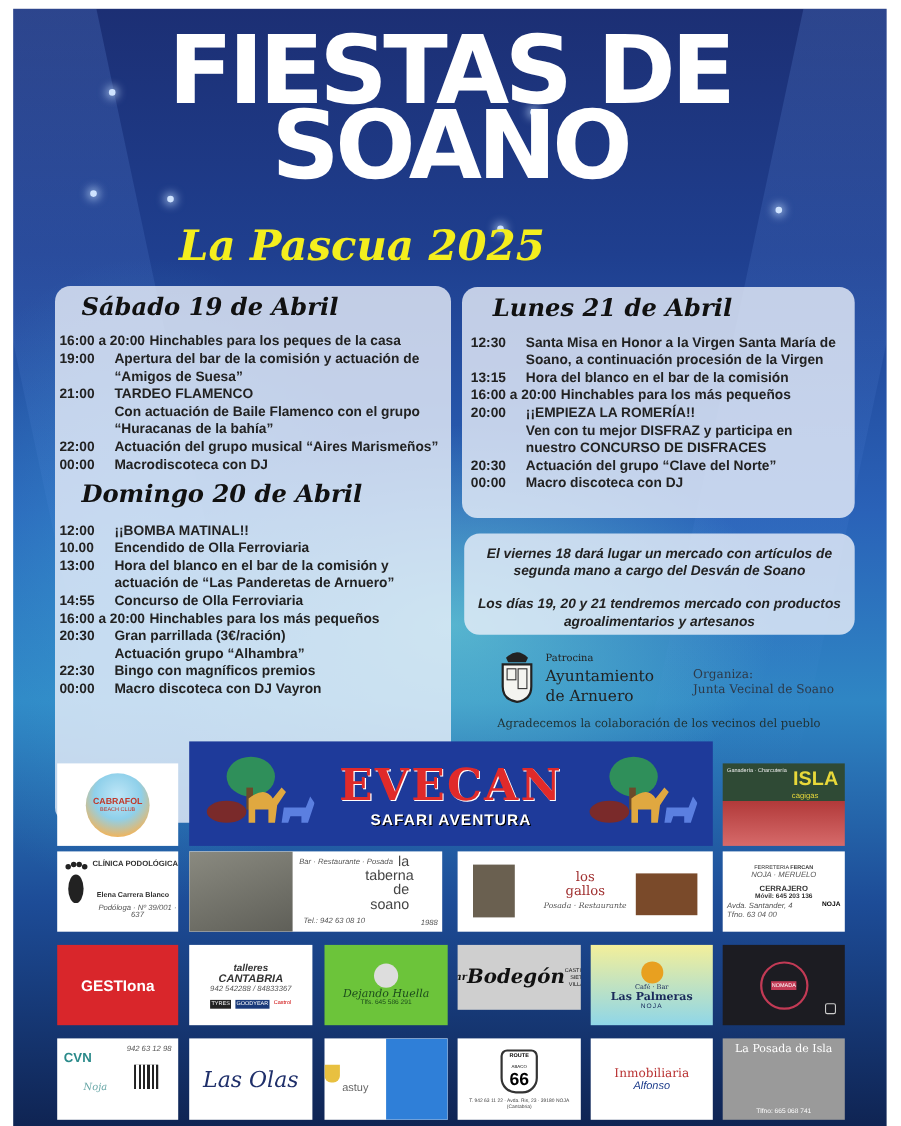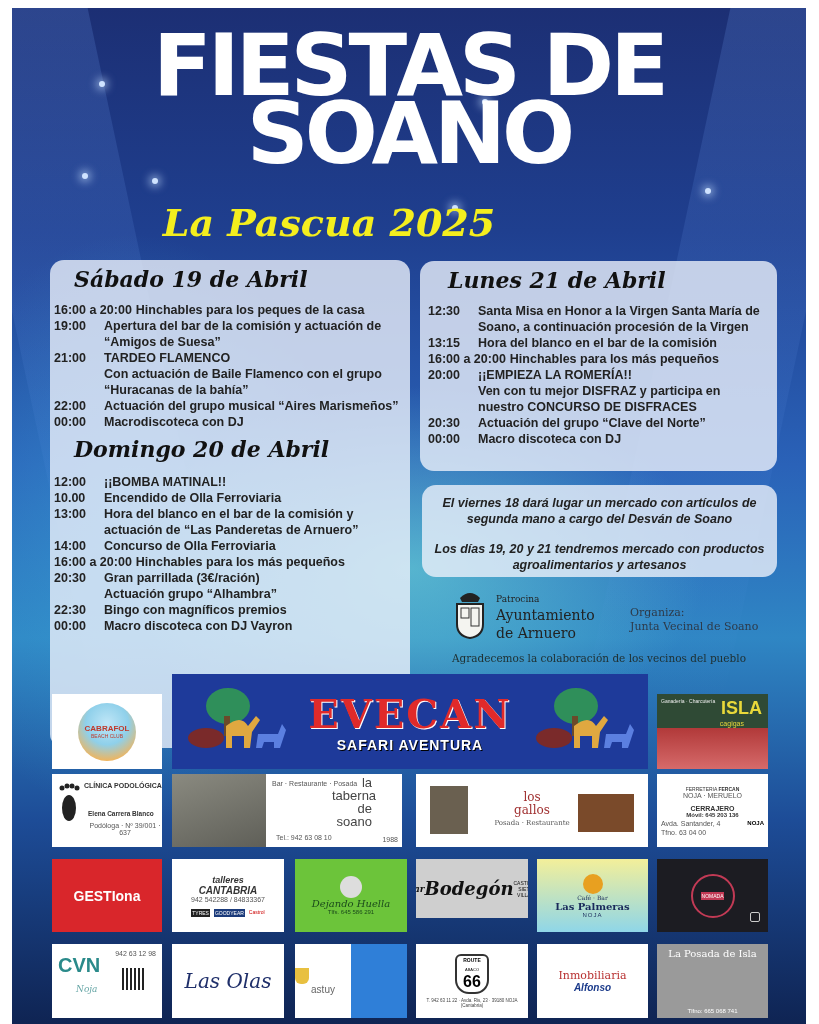--- a/index.html
+++ b/index.html
@@ -18,21 +18,21 @@
   .t2{top:82px;font-size:86px;}
   .sub{position:absolute;top:192px;left:0;width:634px;text-align:center;color:#f4ee1e;font-family:"DejaVu Serif",serif;font-weight:bold;font-style:italic;font-size:38px;}
   .panel{position:absolute;background:rgba(235,240,250,0.80);border-radius:14px;color:#1a1a24;}
   .panel h2{margin:0;font-family:"DejaVu Serif",serif;font-style:italic;font-weight:bold;font-size:22px;color:#111;}
   .ev{display:flex;font-size:12.5px;line-height:16px;font-weight:bold;color:#222;}
   .ev .tm{width:50px;flex:none;}
   .ev .tx{flex:1;}
   .ev.wide .tm{width:auto;margin-right:4px;}
   .note{font-style:italic;font-weight:bold;font-size:12.5px;line-height:16px;text-align:center;color:#222;}
   .logo{position:absolute;background:#fff;overflow:hidden;display:flex;align-items:center;justify-content:center;text-align:center;}
-  .sm{font-size:7px;color:#555;}
+  .sm{font-size:7px;color:#555;font-style:italic;}
 </style>
 </head>
 <body>
 
 <div class="poster">
   <div class="beam l"></div>
   <div class="beam r"></div>
   <div class="star" style="left:87px;top:73px"></div>
   <div class="star" style="left:470px;top:91px"></div>
   <div class="star" style="left:70px;top:165px"></div>
@@ -80,21 +80,21 @@
         </div>
       <div class="ev">
           <span class="tm">10.00</span>
           <span class="tx">Encendido de Olla Ferroviaria</span>
         </div>
       <div class="ev">
           <span class="tm">13:00</span>
           <span class="tx">Hora del blanco en el bar de la comisión y actuación de “Las Panderetas de Arnuero”</span>
         </div>
       <div class="ev">
-          <span class="tm">14:00</span>
+          <span class="tm">14:55</span>
           <span class="tx">Concurso de Olla Ferroviaria</span>
         </div>
       <div class="ev wide">
           <span class="tm">16:00 a 20:00</span>
           <span class="tx">Hinchables para los más pequeños</span>
         </div>
       <div class="ev">
           <span class="tm">20:30</span>
           <span class="tx">Gran parrillada (3€/ración)</span>
         </div>
@@ -281,21 +281,21 @@
     <div style="font-size:6px;color:#1a2a5a;letter-spacing:1px;">NOJA</div>
   </div>
   <div class="logo" style="left:645px;top:851px;width:111px;height:73px;background:#1c1c22;">
     <div style="width:40px;height:40px;border-radius:50%;border:2px solid #c23a55;display:flex;align-items:center;justify-content:center;">
       <span style="font-size:5px;color:#fff;background:#c23a55;padding:1px;">NOMADA</span>
     </div>
     <div style="position:absolute;right:8px;bottom:10px;width:8px;height:8px;border:1px solid #ccc;border-radius:2px;"></div>
   </div>
 
   <div class="logo" style="left:40px;top:936px;width:110px;height:74px;">
-    <div style="position:absolute;left:6px;top:10px;font-size:20px;font-weight:bold;color:#2a8a8a;">CVN</div>
+    <div style="position:absolute;left:6px;top:10px;font-size:12px;font-weight:bold;color:#2a8a8a;">CVN</div>
     <div style="position:absolute;left:24px;top:40px;font-family:'DejaVu Serif',serif;font-style:italic;font-size:9px;color:#6aa8a8;">Noja</div>
     <div class="sm" style="position:absolute;right:6px;top:6px;">942 63 12 98</div>
     <div style="position:absolute;right:18px;top:24px;width:22px;height:22px;background:repeating-linear-gradient(90deg,#222 0 2px,#fff 2px 4px),#222;"></div>
   </div>
   <div class="logo" style="left:160px;top:936px;width:112px;height:74px;flex-direction:column;">
     <div style="font-family:'DejaVu Serif',serif;font-style:italic;font-size:20px;color:#1f2f6a;">Las Olas</div>
   </div>
   <div class="logo" style="left:283px;top:936px;width:112px;height:74px;justify-content:flex-start;">
     <div style="width:56px;display:flex;flex-direction:column;">
       <div style="width:14px;height:16px;background:#e8c040;border-radius:0 0 6px 6px;"></div>
@@ -306,19 +306,19 @@
   <div class="logo" style="left:404px;top:936px;width:112px;height:74px;flex-direction:column;">
     <div style="width:30px;height:36px;border:2px solid #333;border-radius:6px 6px 14px 14px;display:flex;flex-direction:column;align-items:center;line-height:9px;">
       <span style="font-size:5px;font-weight:bold;">ROUTE</span>
       <span style="font-size:4px;">ABACO</span>
       <span style="font-size:16px;font-weight:bold;line-height:16px;">66</span>
     </div>
     <div style="font-size:4.5px;color:#444;margin-top:4px;padding:0 8px;">T. 942 63 11 22 · Avda. Ris, 23 · 39180 NOJA (Cantabria)</div>
   </div>
   <div class="logo" style="left:525px;top:936px;width:111px;height:74px;flex-direction:column;">
     <div style="font-family:'DejaVu Serif',serif;font-size:11px;color:#b83030;">Inmobiliaria</div>
-    <div style="font-size:10px;font-weight:bold;font-style:italic;color:#1a3a8a;">Alfonso</div>
+    <div style="font-size:10px;font-weight:normal;font-style:italic;color:#1a3a8a;">Alfonso</div>
   </div>
   <div class="logo" style="left:645px;top:936px;width:111px;height:74px;background:#9a9a9a;flex-direction:column;justify-content:space-between;padding:4px 0;box-sizing:border-box;">
     <div style="font-family:'DejaVu Serif',serif;font-size:10px;color:#fff;">La Posada de Isla</div>
     <div style="font-size:6px;color:#fff;">Tlfno: 665 068 741</div>
   </div>
 </div>
 
 </body></html>

